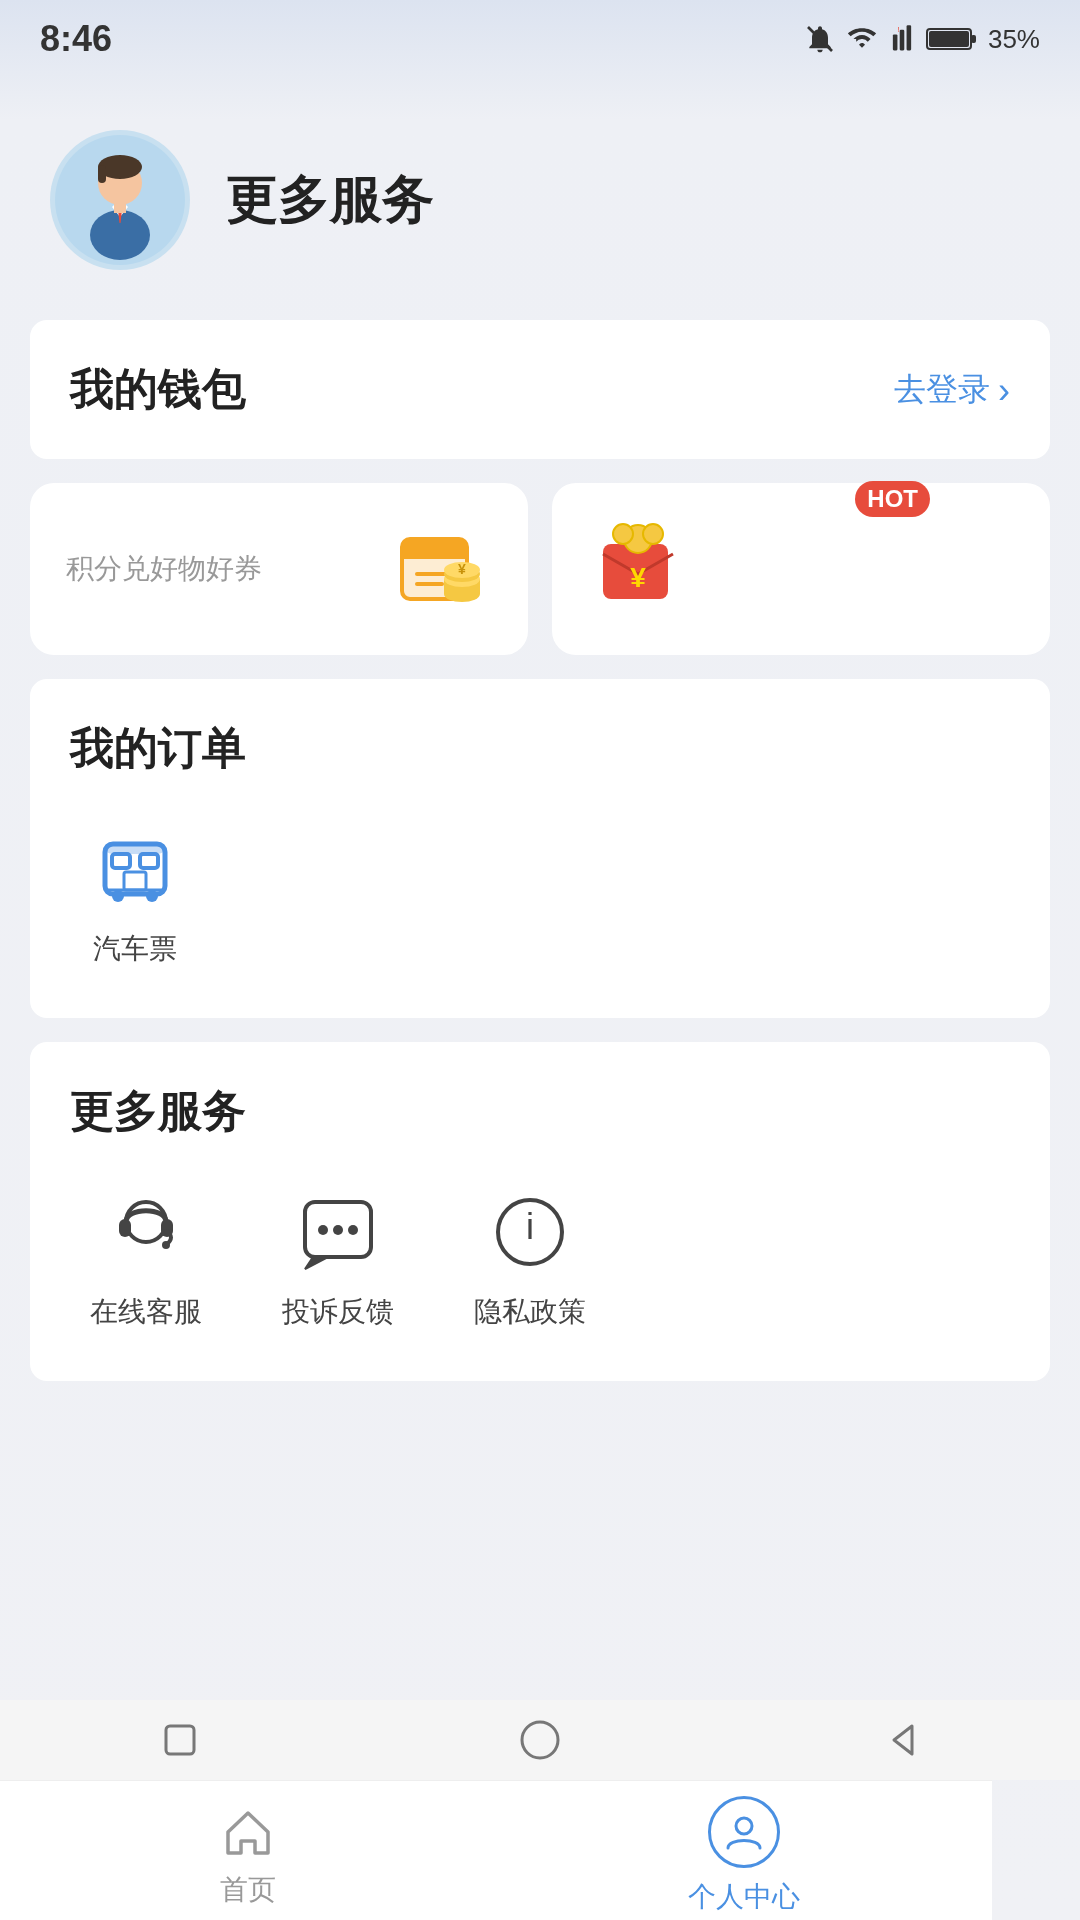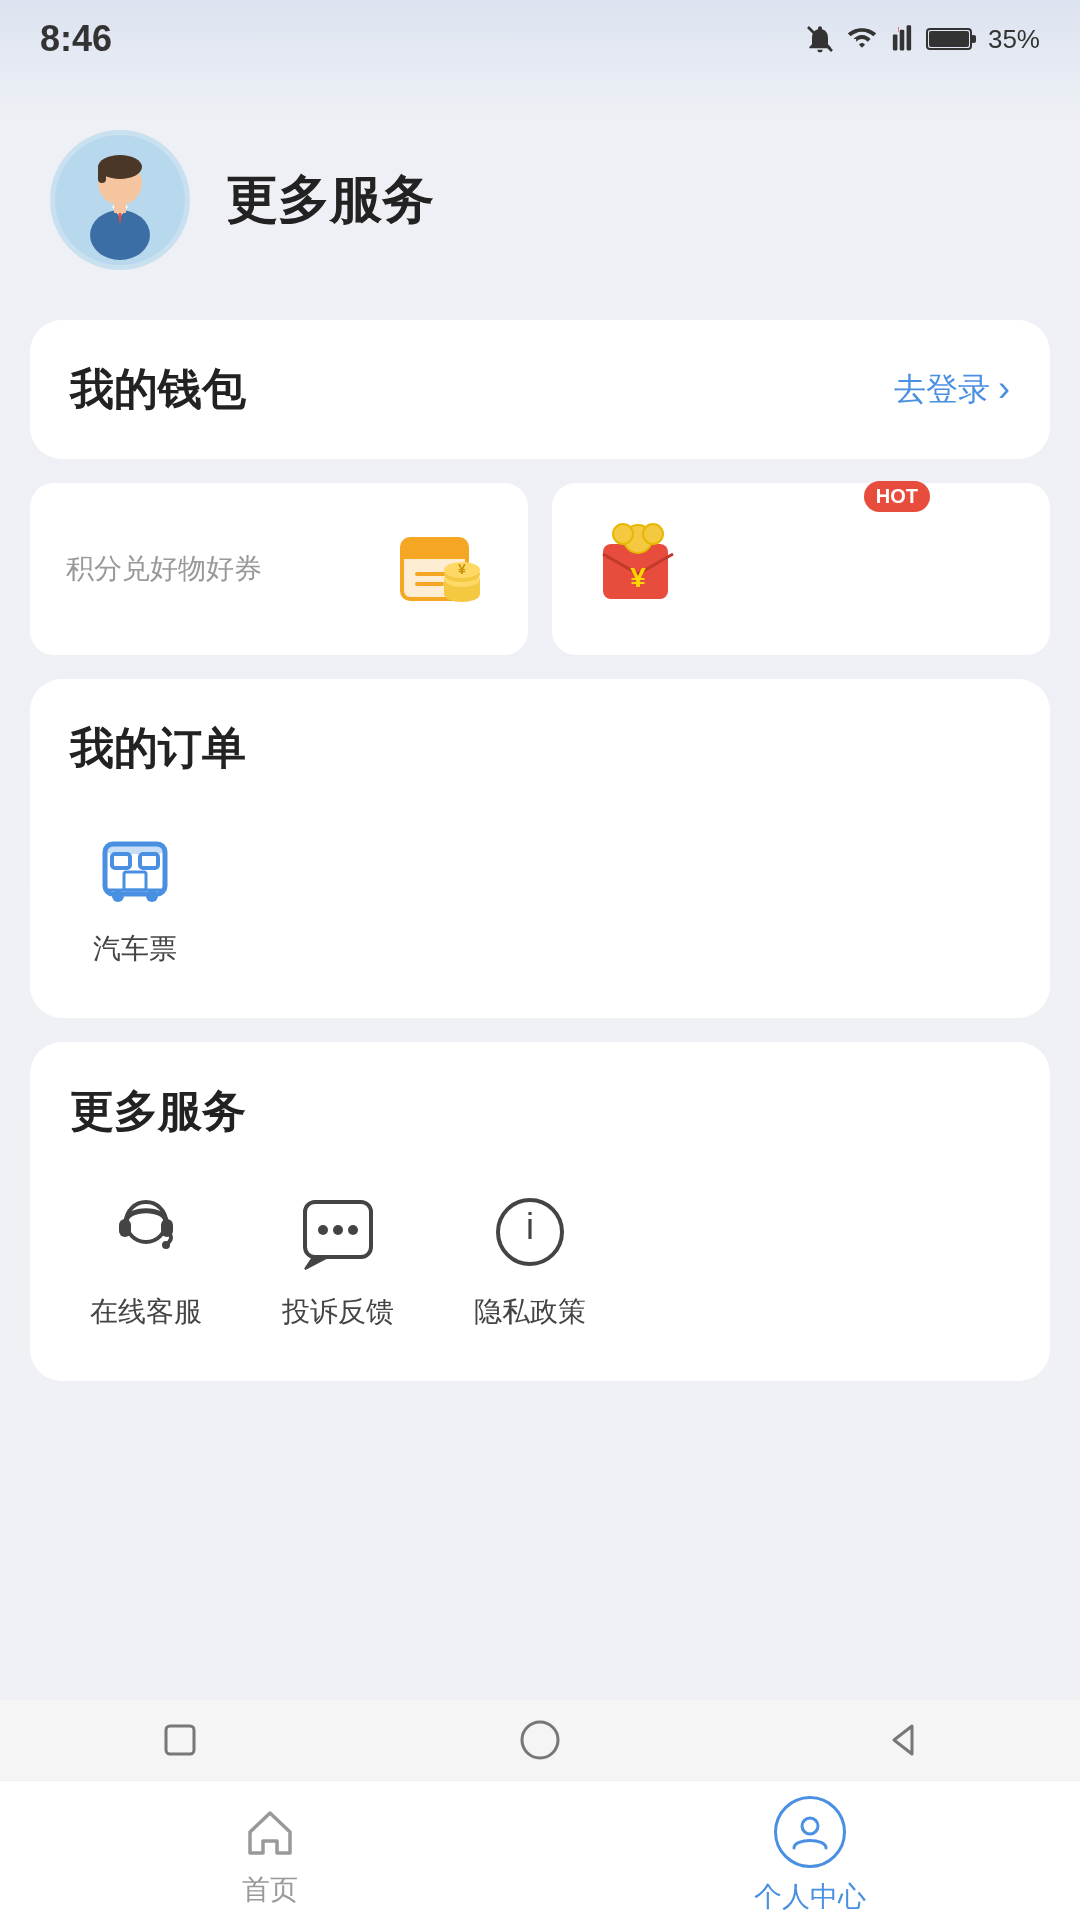--- a/index.html
+++ b/index.html
@@ -67,21 +67,21 @@
     }
     .login-text {
       font-size: 52px;
       font-weight: 600;
       color: #222;
     }
 
     
     .card {
       background: #fff;
-      border-radius: 32px;
+      border-radius: 17px;
       padding: 40px;
       margin-bottom: 24px;
     }
 
     
     .wallet-card {
       display: flex;
       justify-content: space-between;
       align-items: center;
     }
@@ -116,21 +116,21 @@
     .points-info p {
       font-size: 28px;
       color: #999;
     }
     .hot-badge {
       position: absolute;
       top: -2px;
       right: 120px;
       background: #e74c3c;
       color: #fff;
-      font-size: 20px;
+      font-size: 24px;
       font-weight: 700;
       padding: 4px 12px;
       border-radius: 20px;
     }
 
     
     .orders-card .section-title {
       font-size: 44px;
       font-weight: 600;
       color: #222;
@@ -175,21 +175,21 @@
     .service-label {
       font-size: 28px;
       color: #444;
     }
 
     
     .bottom-nav {
       position: fixed;
       bottom: 0;
       left: 0;
-      width: 1080px;
+      width: 992px;
       background: #fff;
       border-top: 1px solid #eee;
       display: flex;
       justify-content: space-around;
       align-items: center;
       padding: 20px 0 10px;
       height: 140px;
       z-index: 100;
     }
     .nav-item {
@@ -295,21 +295,21 @@
         <polygon points="63,75 67,75 65.5,88 64.5,88" fill="#e74c3c"></polygon>
 
         <rect x="59" y="68" width="12" height="10" fill="#f5c5a0"></rect>
       </svg>
     </div>
     <span class="login-text">更多服务</span>
   </div>
 
   <div class="card wallet-card">
     <span class="wallet-title">我的钱包</span>
-    <div style="display:flex;align-items:flex-start;gap:8px;">
+    <div style="display:flex;align-items:flex-end;gap:8px;">
       <span style="font-size:32px;color:#4a90e2;">去登录</span>
       <span style="font-size:36px;color:#4a90e2;">›</span>
     </div>
   </div>
 
   <div class="points-row">
 
     <div class="points-card">
       <div class="points-info">
         <p>积分兑好物好券</p>

